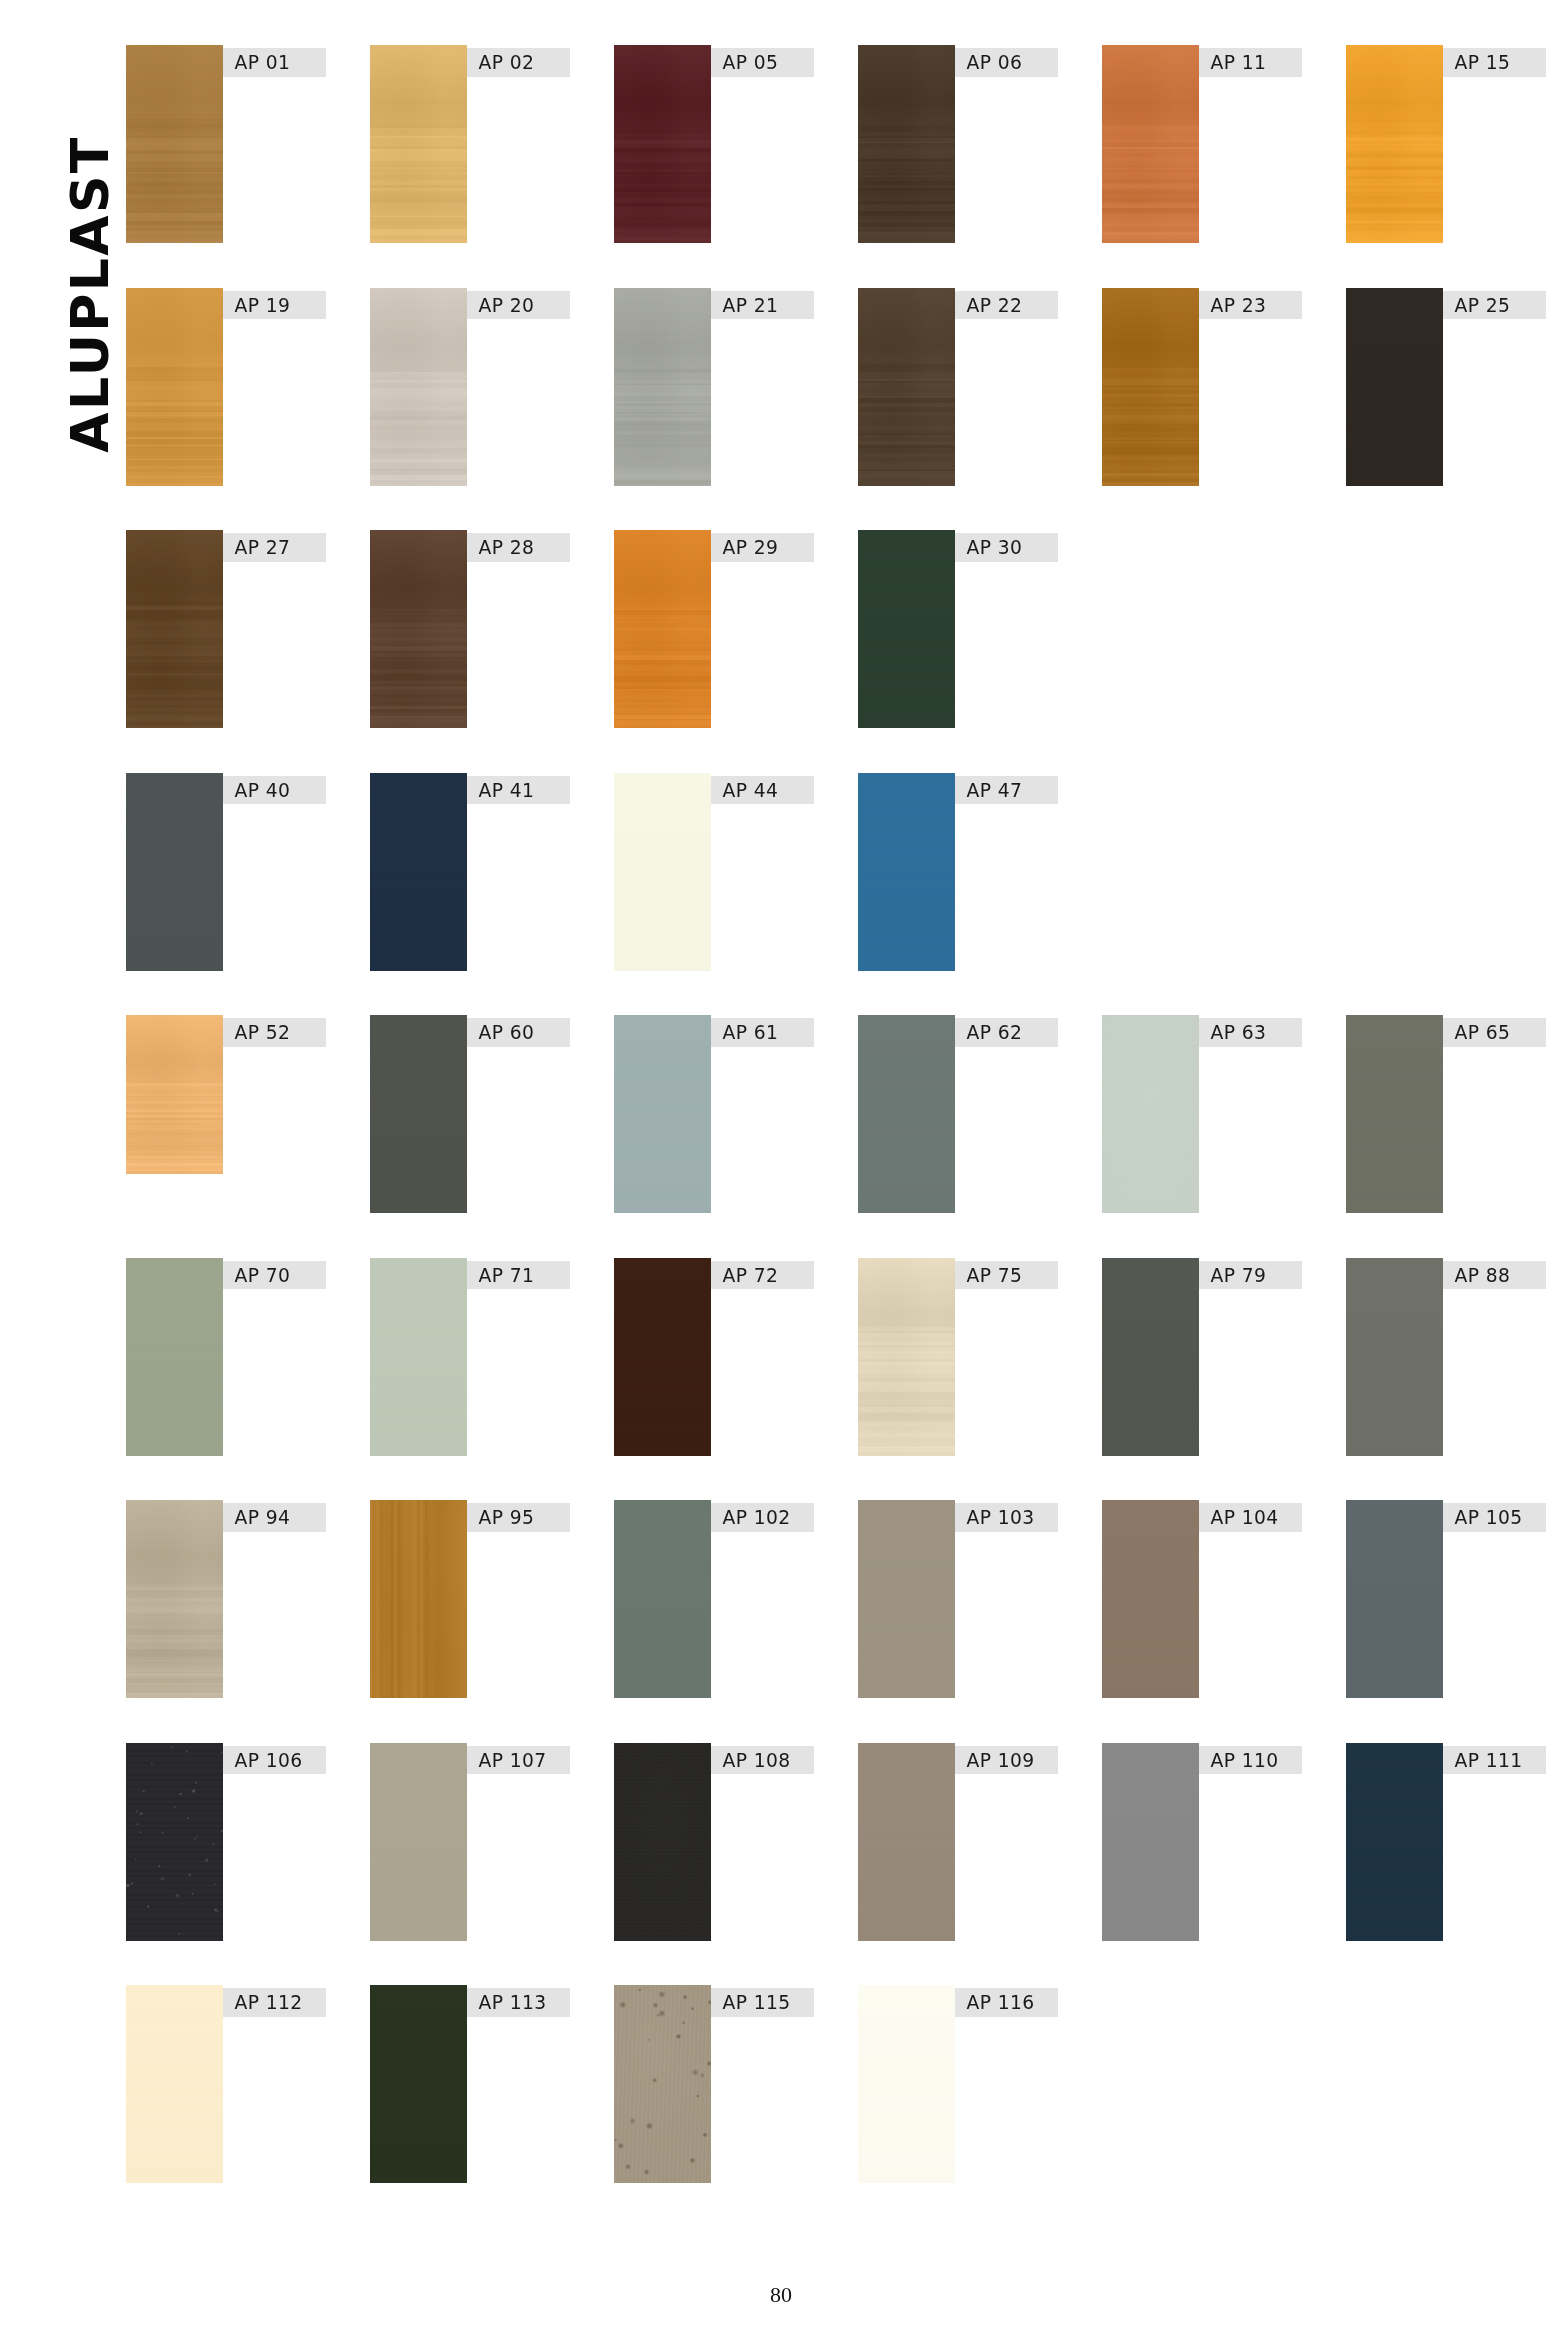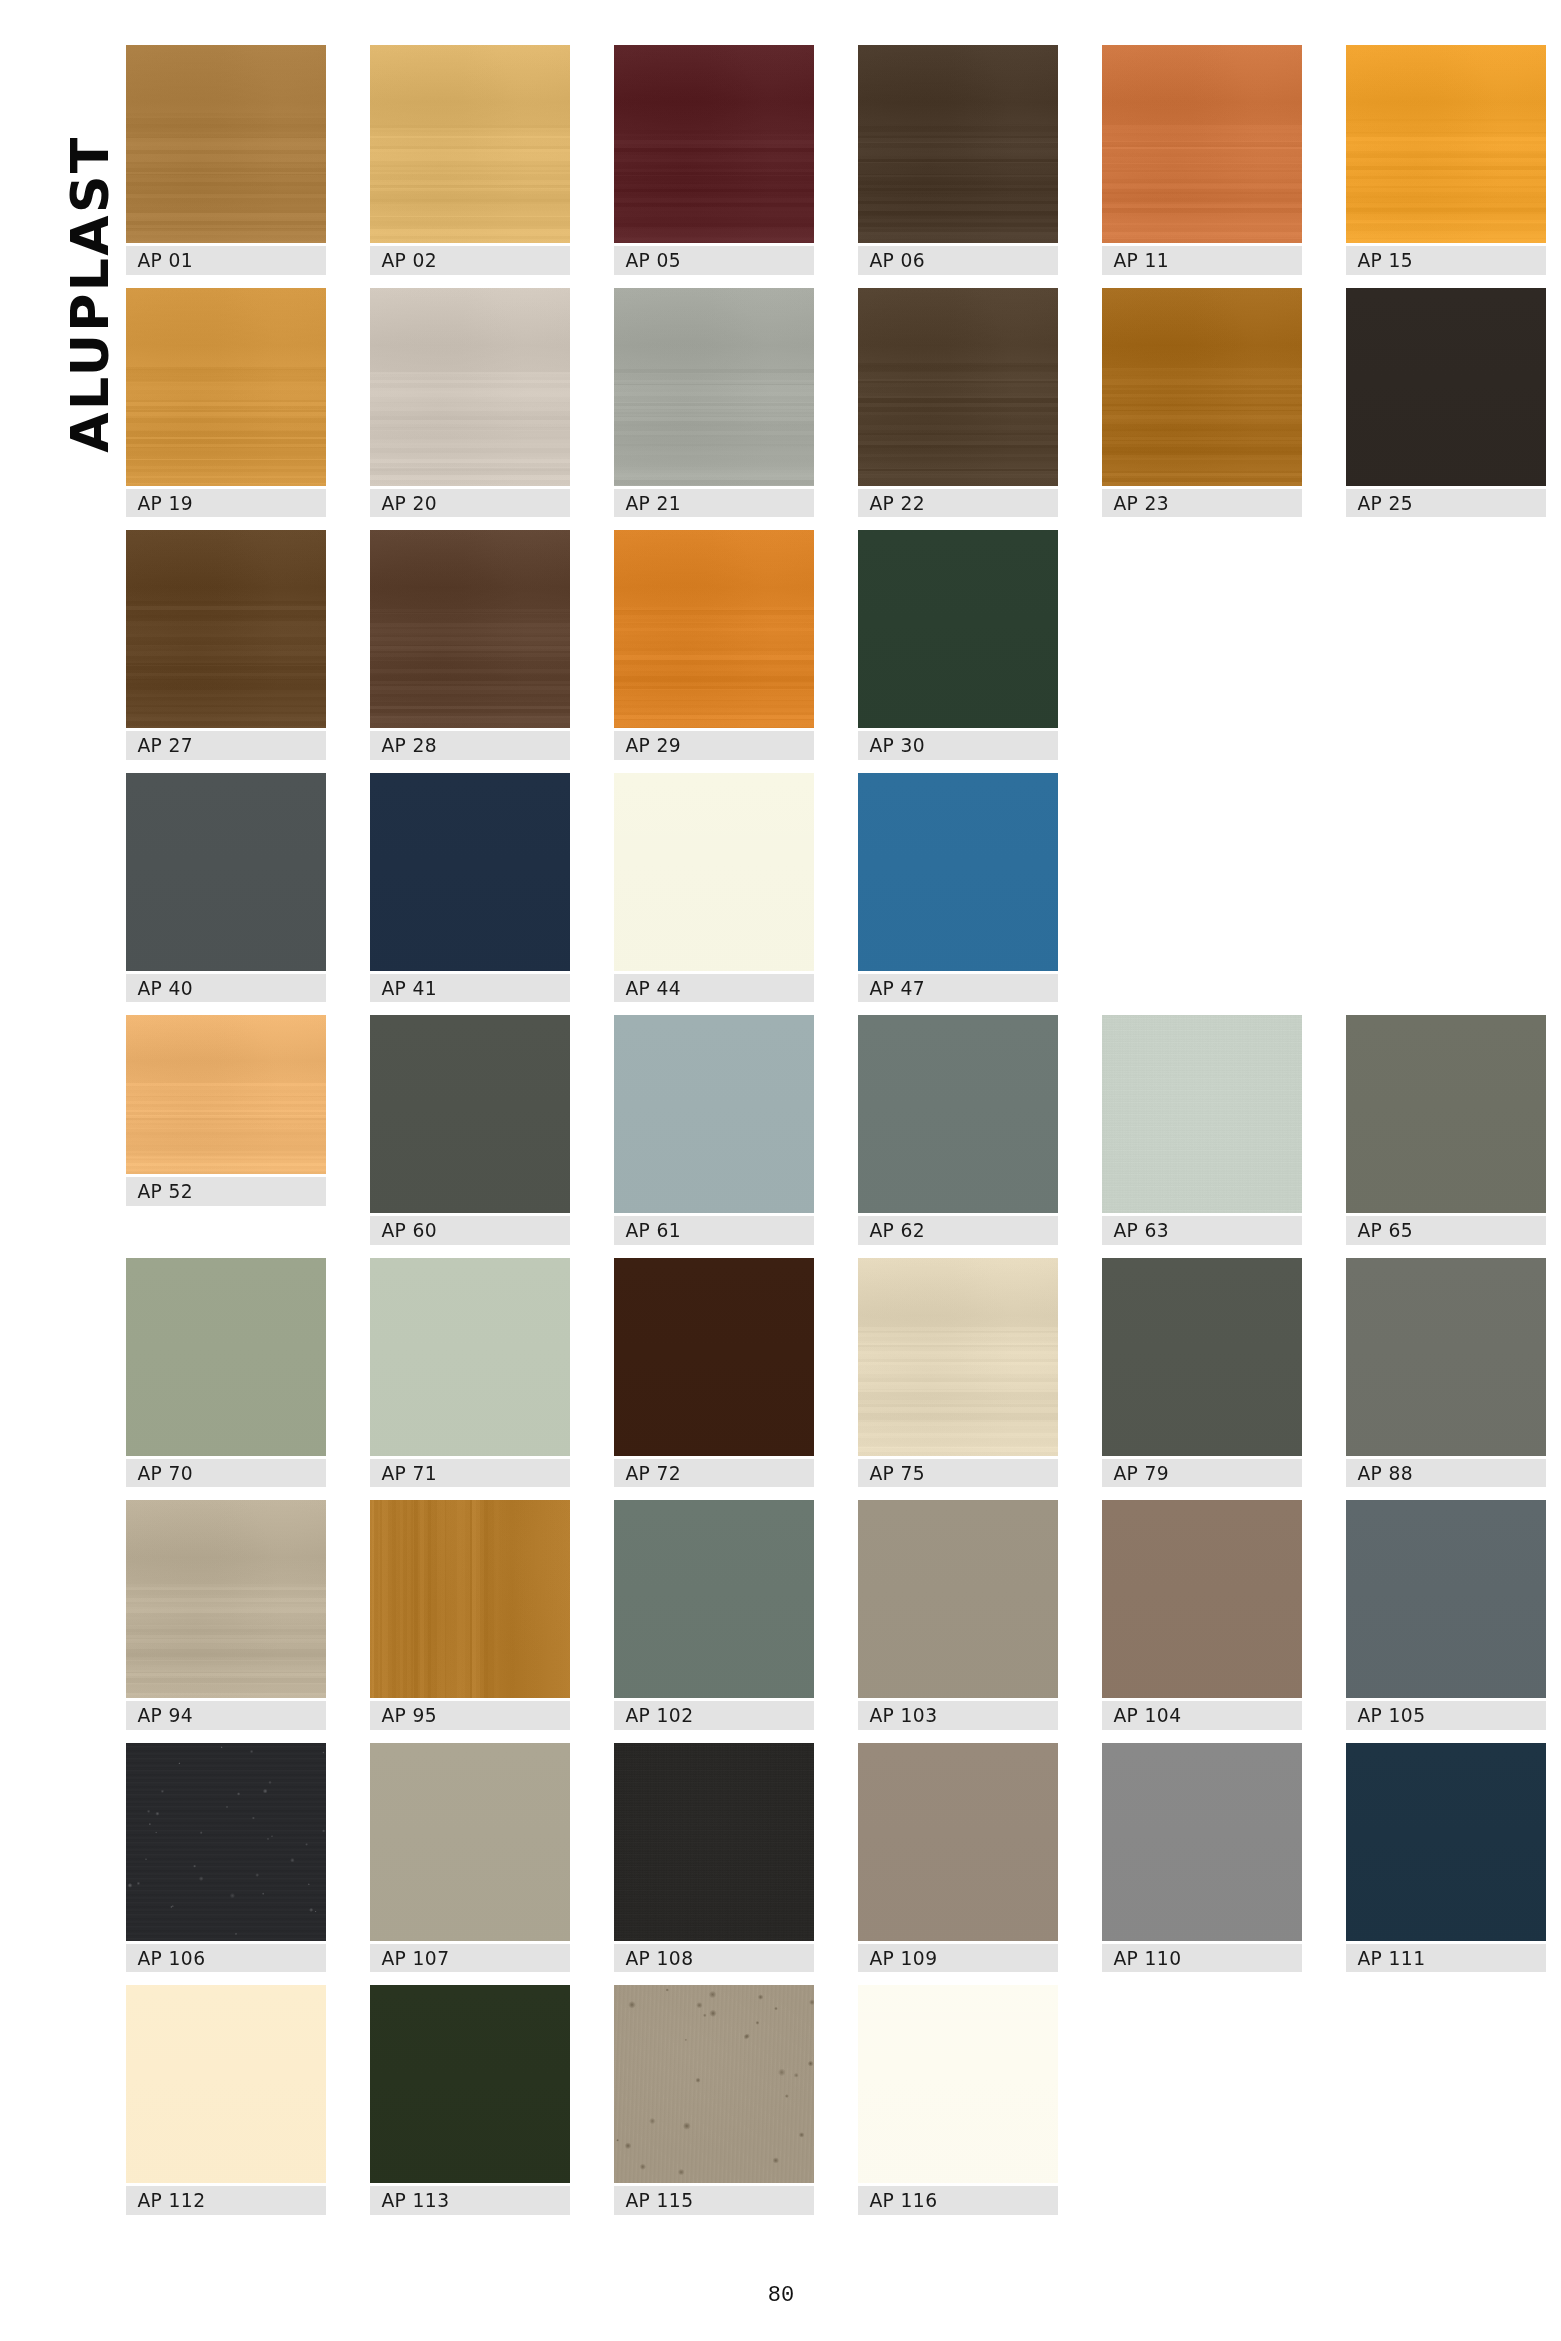--- a/index.html
+++ b/index.html
@@ -52,21 +52,21 @@
   .swatch-row {
     display: flex;
     flex-direction: row;
     align-items: flex-start;
     margin-bottom: 6.5px;
   }
   .swatch-cell {
     width: 200px;
     margin-right: 44px;
     display: flex;
-    flex-direction: column;
+    flex-direction: row;
     flex: 0 0 auto;
   }
   .swatch-cell:last-child { margin-right: 0; }
 
   .swatch-color {
     width: 200px;
     height: 198px;
     display: block;
     background-repeat: repeat;
   }
@@ -92,21 +92,21 @@
   .swatch-row { height: 236px; }
   .swatch-row.last { height: 179px; }
 
   
   #page-number {
     position: absolute;
     left: 0;
     right: 0;
     bottom: 34px;
     text-align: center;
-    font-family: Liberation Mono, monospace;
+    font-family: Liberation Serif, serif;
     font-size: 22px;
     color: #111111;
   }
 </style>
 </head>
 <body>
 
 <div id="brand-title">
   <div class="vtext">ALUPLAST</div>
 </div>

